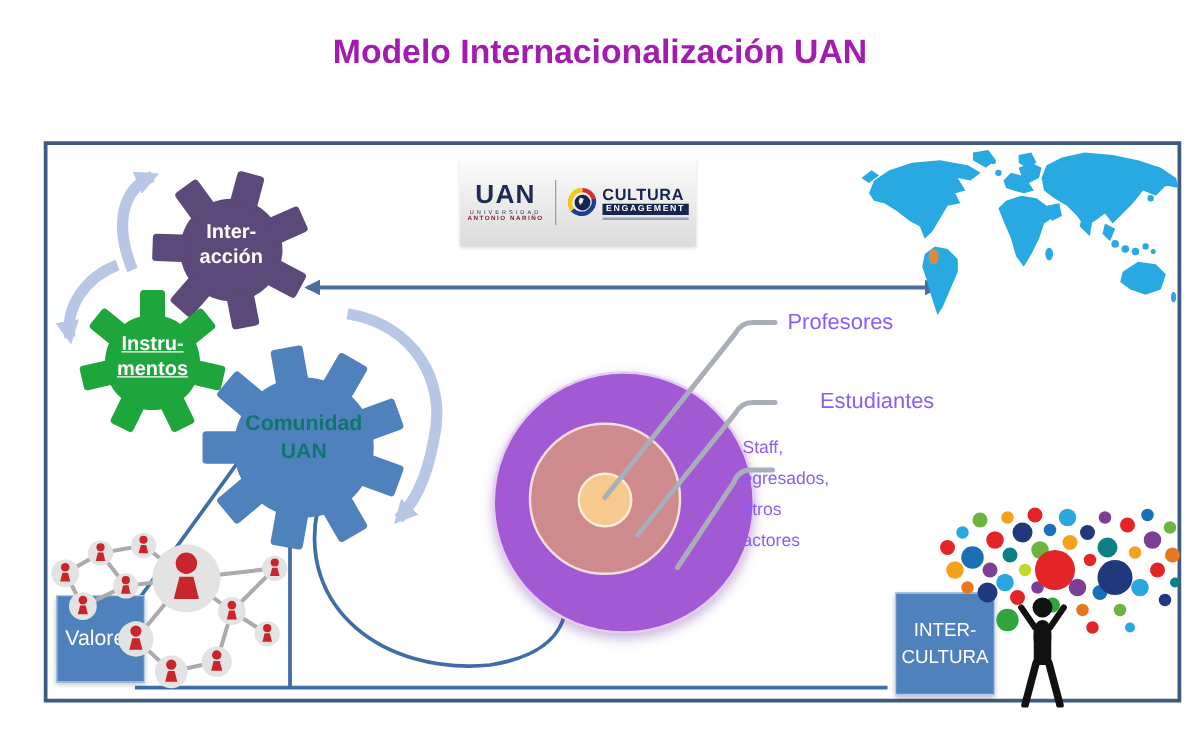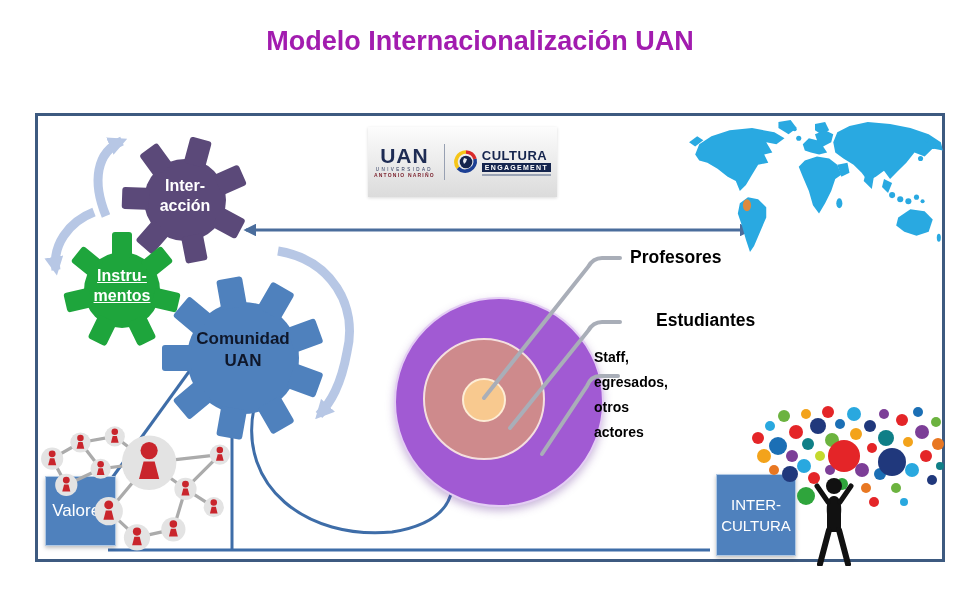--- a/index.html
+++ b/index.html
@@ -10,24 +10,24 @@
   .frame{position:absolute;left:35px;top:113px;width:904px;height:443px;
          border:3px solid #3D5A80;background:transparent;}
   svg.layer{position:absolute;left:0;top:0;pointer-events:none;}
   .circle{position:absolute;border-radius:50%;}
   .circle.outer{left:394px;top:297px;width:206px;height:206px;background:#A15AD3;
       border:2px solid #E4CDF4;box-shadow:0 4px 9px rgba(100,50,150,.35);}
   .circle.middle{left:423px;top:338px;width:118px;height:118px;background:#CE8A8C;
       border:2px solid #F4DFDF;}
   .circle.inner{left:462px;top:378px;width:40px;height:40px;background:#F8C98F;
       border:2px solid #FDEDD6;}
-  .lbl{position:absolute;font-weight:bold;color:#000000;white-space:pre-line;}
+  .lbl{position:absolute;font-weight:normal;color:#8b5cf6;white-space:pre-line;}
   .gear-lbl{position:absolute;font-weight:bold;color:#fff;text-align:center;
       white-space:pre-line;font-size:16px;line-height:20px;}
-  .gear-lbl.navy{color:#0f172a;font-size:17px;line-height:22px;}
+  .gear-lbl.navy{color:#0f766e;font-size:17px;line-height:22px;}
   .bluebox{position:absolute;background:#4F81BD;color:#fff;display:flex;
       align-items:center;justify-content:center;text-align:center;
       border:1px solid #AFC8E4;box-shadow:0 2px 4px rgba(0,0,0,.25);}
   .logo-panel{position:absolute;left:368px;top:127px;width:189px;height:70px;
       background:linear-gradient(#FCFCFC,#DBDBDB);display:flex;align-items:center;
       justify-content:center;gap:9px;box-shadow:0 1px 3px rgba(0,0,0,.15);}
   .uan-block{display:flex;flex-direction:column;align-items:center;color:#1E2C54;}
   .uan-main{font-size:21px;font-weight:800;letter-spacing:1px;line-height:20px;}
   .uan-sub1{font-size:4.5px;letter-spacing:2.4px;margin-top:1px;}
   .uan-sub2{font-size:5px;font-weight:bold;letter-spacing:1.2px;color:#7A1F2B;}

